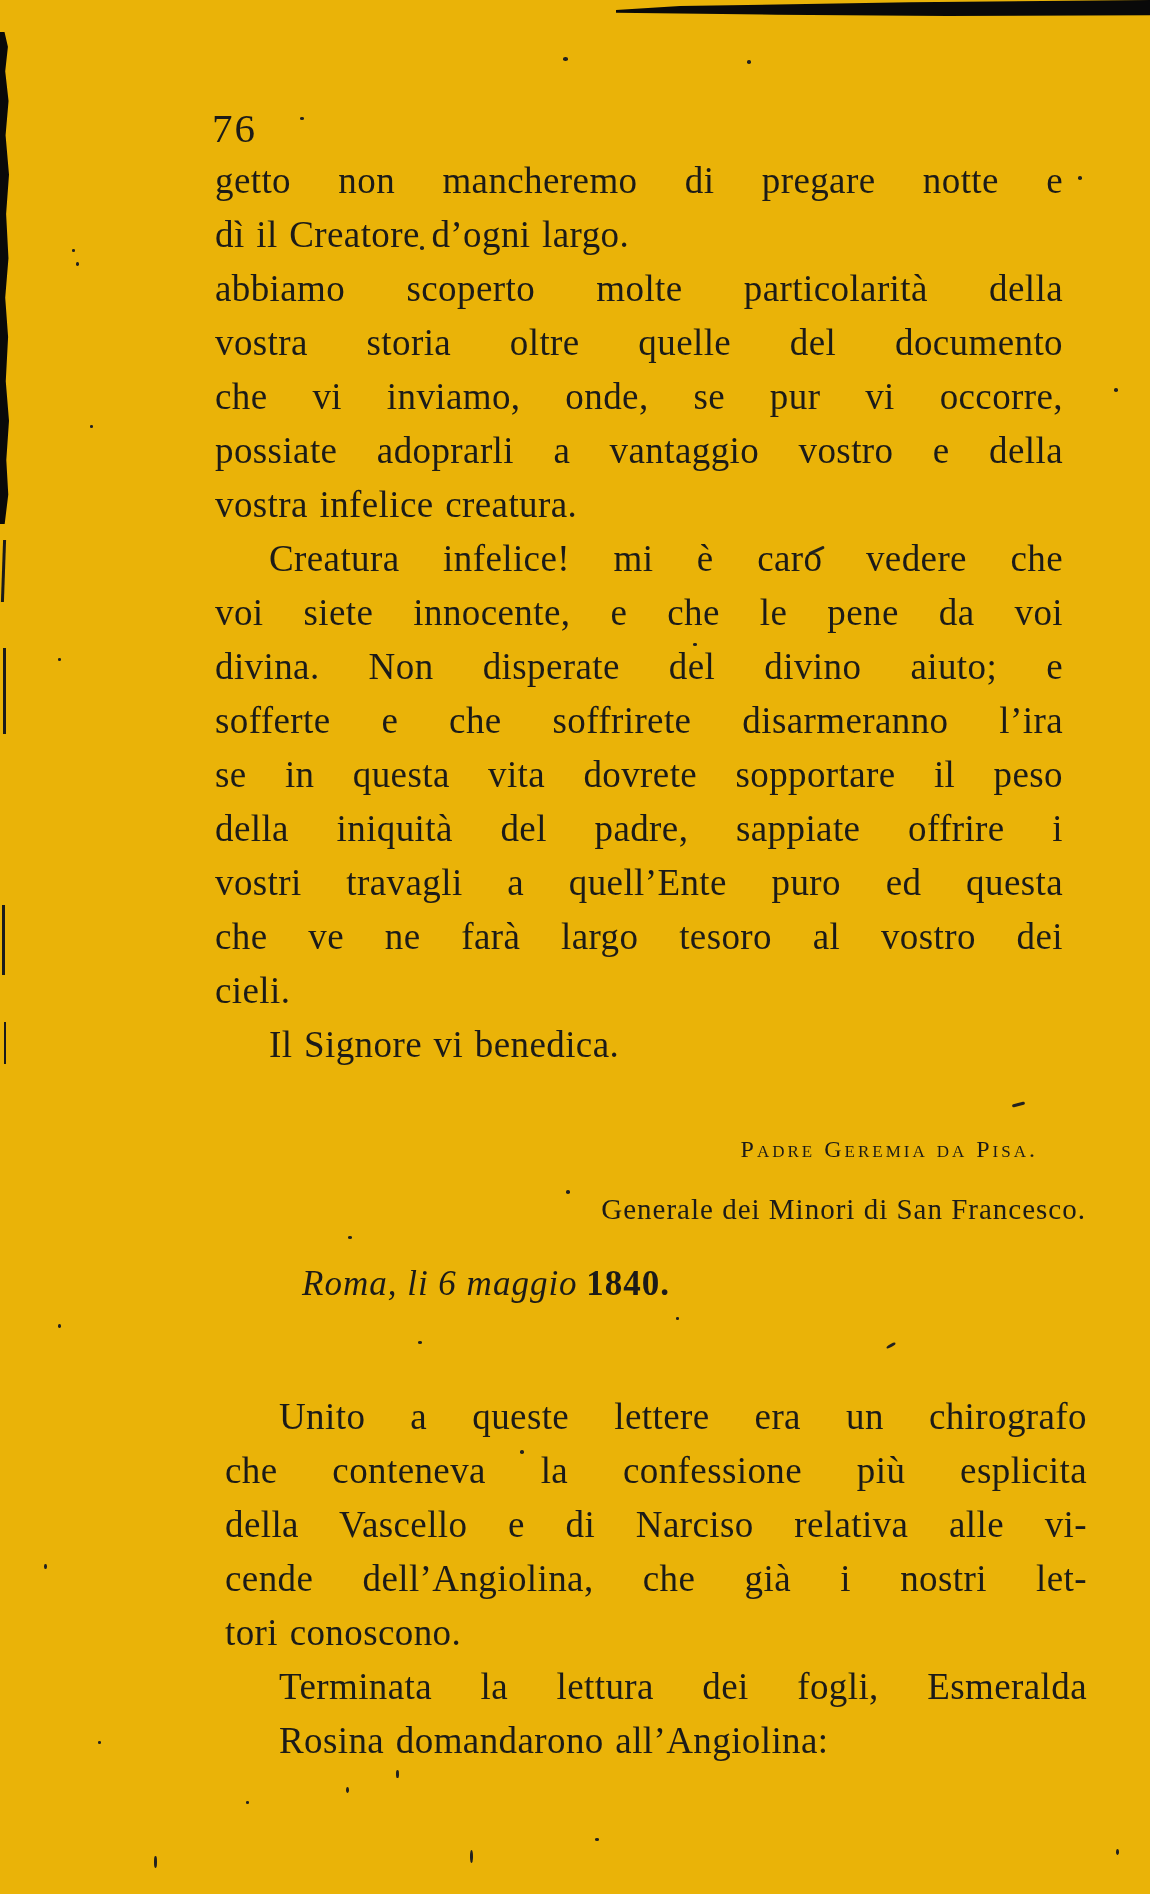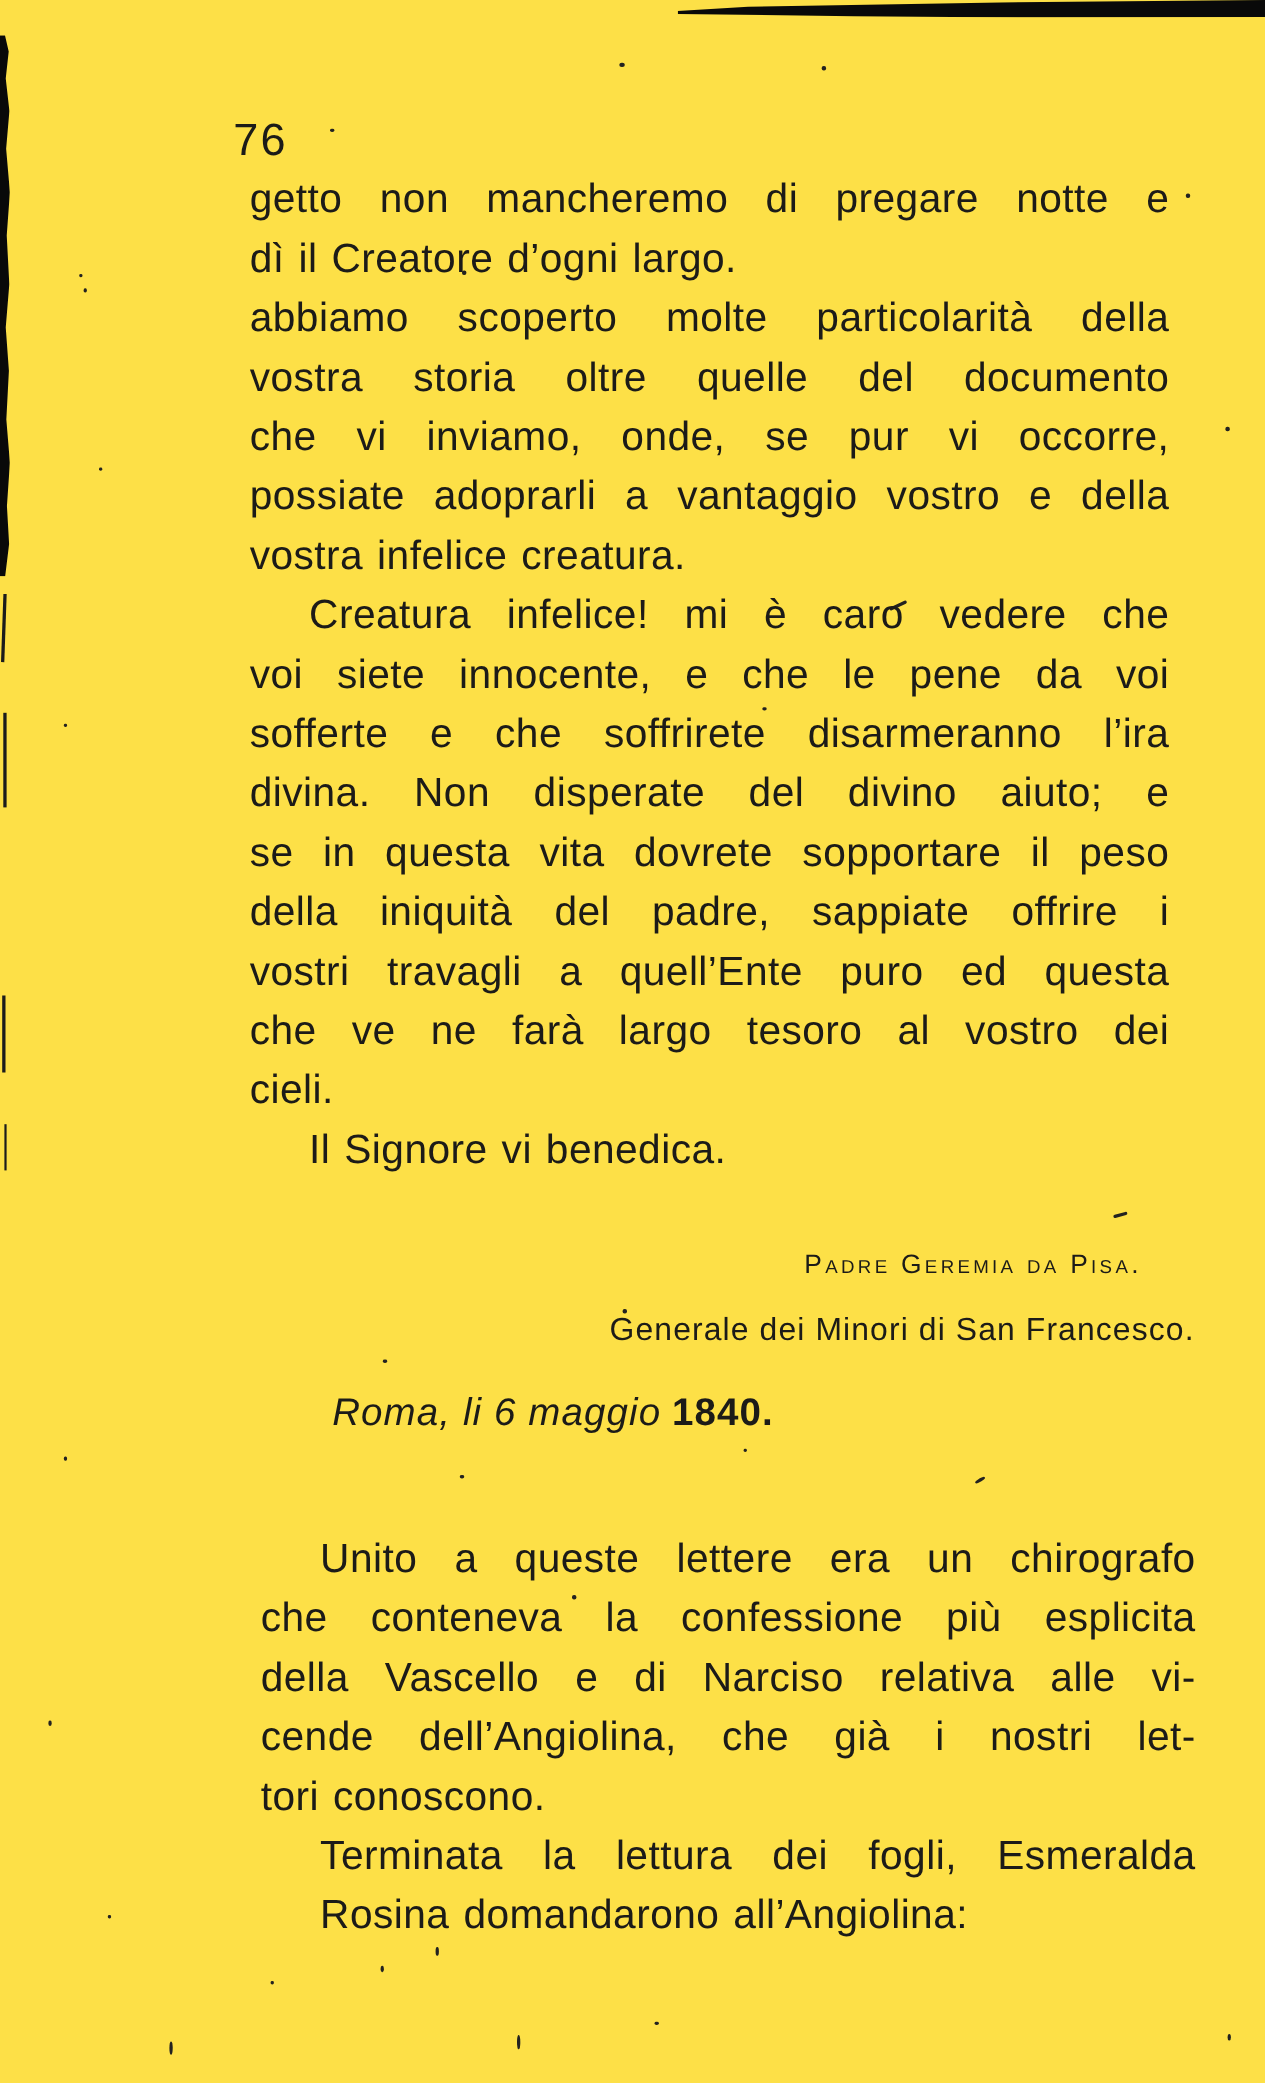--- a/index.html
+++ b/index.html
@@ -3,23 +3,23 @@
 <meta charset="utf-8">
 <style>
   html, body {
     margin: 0;
     padding: 0;
   }
   .page {
     position: relative;
     width: 1150px;
     height: 1894px;
-    background: #fde047;
+    background: #eab308;
     overflow: hidden;
-    font-family: Liberation Sans, sans-serif;
+    font-family: Liberation Serif, serif;
     color: #1c1b18;
   }
 
   
   .artifact { position: absolute; background: #090909; }
   .top-wedge {
     left: 616px; top: 0; width: 534px; height: 16px;
     clip-path: polygon(0 62%, 12% 38%, 55% 14%, 100% 0, 100% 96%, 62% 100%, 30% 92%, 0 80%);
   }
   .left-strip {
@@ -51,21 +51,20 @@
     left: 225px; top: 1390px;
     width: 862px;
     font-size: 37px;
     line-height: 54px;
     letter-spacing: 0.4px;
     word-spacing: 2px;
   }
   .line {
     white-space: nowrap;
     text-align: left;
-    margin-left: 12px;
   }
   .line.fill {
     text-align: justify;
     text-align-last: justify;
   }
   .line.indent { padding-left: 54px; }
 
   .signature-name {
     position: absolute;
     top: 1136px; right: 112px;
@@ -138,22 +137,22 @@
   <main class="letter-block">
     <div class="line fill">getto non mancheremo di pregare notte e</div>
     <div class="line">dì il Creatore d’ogni largo.</div>
     <div class="line fill">abbiamo scoperto molte particolarità della</div>
     <div class="line fill">vostra storia oltre quelle del documento</div>
     <div class="line fill">che vi inviamo, onde, se pur vi occorre,</div>
     <div class="line fill">possiate adoprarli a vantaggio vostro e della</div>
     <div class="line">vostra infelice creatura.</div>
     <div class="line fill indent">Creatura infelice! mi è caro vedere che</div>
     <div class="line fill">voi siete innocente, e che le pene da voi</div>
+    <div class="line fill">divina. Non disperate del divino aiuto; e</div>
     <div class="line fill">sofferte e che soffrirete disarmeranno l’ira</div>
-    <div class="line fill">divina. Non disperate del divino aiuto; e</div>
     <div class="line fill">se in questa vita dovrete sopportare il peso</div>
     <div class="line fill">della iniquità del padre, sappiate offrire i</div>
     <div class="line fill">vostri travagli a quell’Ente puro ed questa</div>
     <div class="line fill">che ve ne farà largo tesoro al vostro dei</div>
     <div class="line">cieli.</div>
     <div class="line indent">Il Signore vi benedica.</div>
   </main>
 
   <div class="signature-name">Padre Geremia da Pisa.</div>
   <div class="signature-title">Generale dei Minori di San Francesco.</div>

